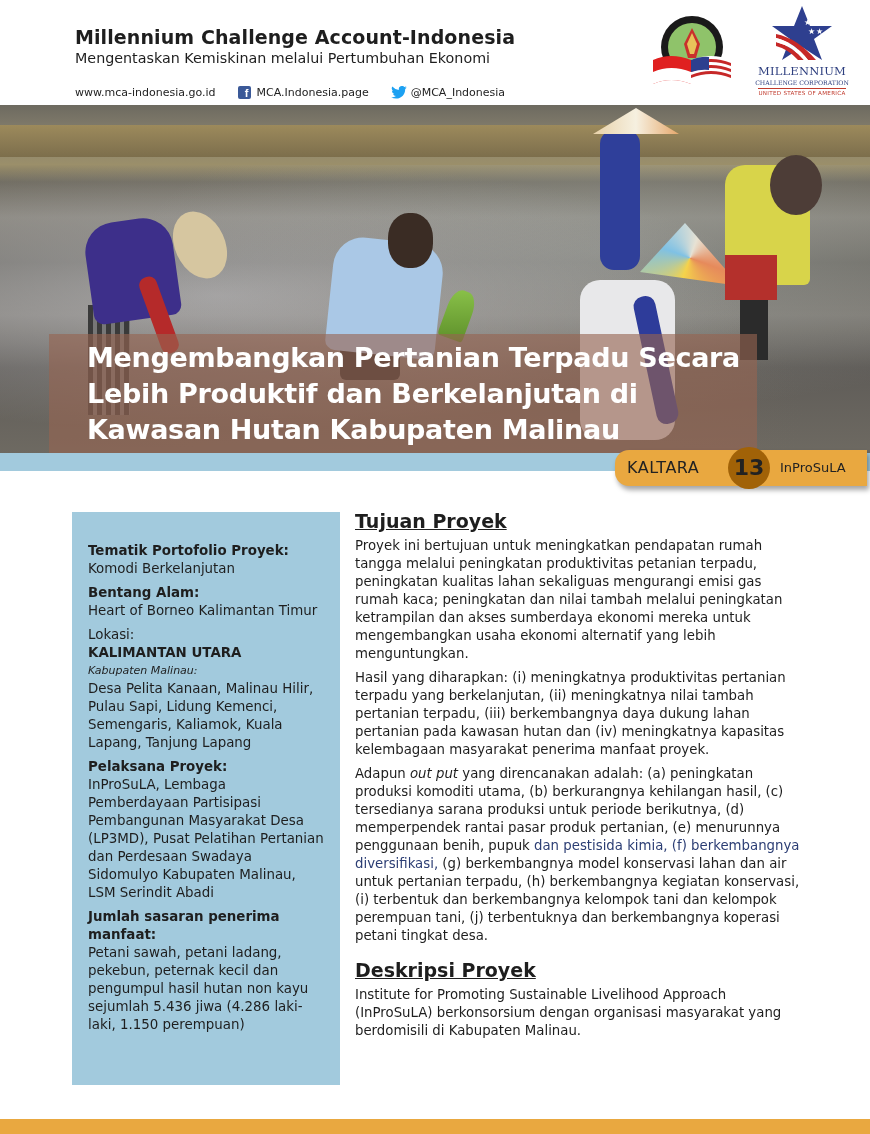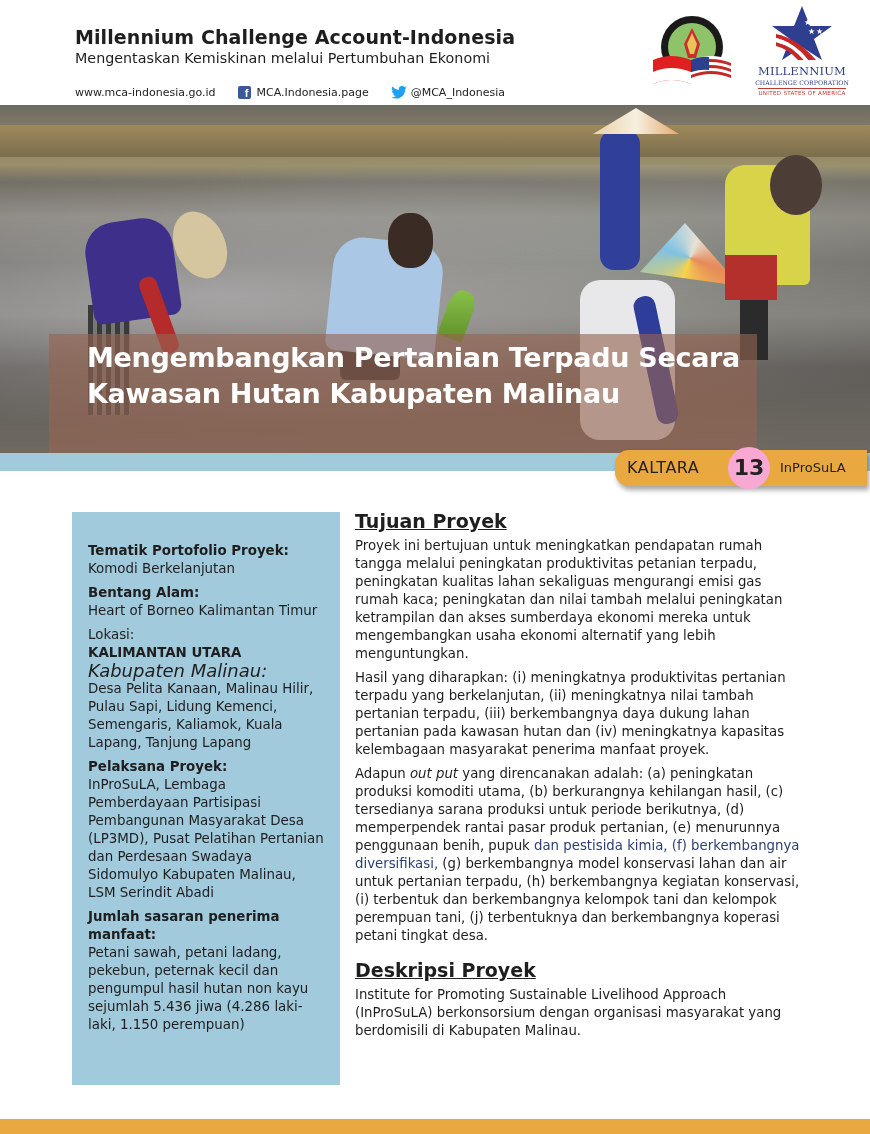--- a/index.html
+++ b/index.html
@@ -51,31 +51,31 @@
   .p5-legs { left: 740px; top: 185px; width: 28px; height: 70px; background: #2b2b2b; }
 
   .title-overlay { position: absolute; left: 49px; top: 334px; width: 708px; height: 121px; background: rgba(150,100,80,0.62); }
   .hero-title { position: absolute; left: 87px; top: 340px; width: 680px; color: #ffffff; font-size: 27px; font-weight: bold; line-height: 36px; letter-spacing: -0.3px; }
 
   
   .blue-band { position: absolute; left: 0; top: 453px; width: 870px; height: 18px; background: #a2cadd; }
   .badge { position: absolute; left: 615px; top: 450px; width: 252px; height: 36px; background: #e9a840; border-radius: 14px 0 0 14px;
     box-shadow: 2px 4px 5px rgba(0,0,0,0.35); }
   .badge-region { position: absolute; left: 12px; top: 8px; font-size: 16px; color: #222; letter-spacing: 0.5px; }
-  .badge-num-circle { position: absolute; left: 113px; top: -3px; width: 42px; height: 42px; border-radius: 50%; background: #f9a8d4; text-align: center; line-height: 42px; font-size: 22px; font-weight: bold; color: #222; }
+  .badge-num-circle { position: absolute; left: 113px; top: -3px; width: 42px; height: 42px; border-radius: 50%; background: #a16207; text-align: center; line-height: 42px; font-size: 22px; font-weight: bold; color: #222; }
   .badge-org { position: absolute; left: 165px; top: 10px; font-size: 13px; color: #222; }
 
   
   .sidebar { position: absolute; left: 72px; top: 512px; width: 268px; height: 573px; background: #a2cadd; padding: 30px 14px 0 16px; }
   .sb-group { margin-bottom: 6px; }
   .sb-label { font-size: 13.4px; font-weight: bold; color: #1e1e1e; line-height: 18px; }
   .sb-plain-label { font-size: 13.4px; color: #1e1e1e; line-height: 18px; }
   .sb-value { font-size: 13.4px; color: #1e1e1e; line-height: 18px; }
   .sb-strong { font-size: 13.4px; font-weight: bold; color: #1e1e1e; line-height: 18px; }
-  .sb-italic { font-size: 18px; font-style: italic; color: #1e1e1e; line-height: 18px; }
+  .sb-italic { font-size: 11px; font-style: italic; color: #1e1e1e; line-height: 18px; }
 
   
   .main { position: absolute; left: 355px; top: 508px; width: 450px; }
   .section-title { font-size: 19px; font-weight: bold; color: #1e1e1e; line-height: 26px; margin-bottom: 3px; text-decoration: underline; }
   .para { font-size: 13.3px; line-height: 18px; color: #1e1e1e; margin-bottom: 6px; }
   .para .ital { font-style: italic; }
   .para .tint { color: #2c3e74; }
   .section-2 { margin-top: 12px; }
 
   
@@ -150,20 +150,21 @@
   <div class="person p4-arm"></div>
   <div class="person p4-hat"></div>
   <div class="person p5-legs"></div>
   <div class="person p5-body"></div>
   <div class="person p5-skirt"></div>
   <div class="person p5-hat"></div>
 </div>
 <div class="title-overlay"></div>
 <h1 class="hero-title">
   <div>Mengembangkan Pertanian Terpadu Secara</div>
+  <div>Lebih Produktif dan Berkelanjutan di</div>
   <div>Kawasan Hutan Kabupaten Malinau</div>
 </h1>
 
 <div class="blue-band"></div>
 <div class="badge">
   <span class="badge-region">KALTARA</span>
   <span class="badge-num-circle">13</span>
   <span class="badge-org">InProSuLA</span>
 </div>
 

